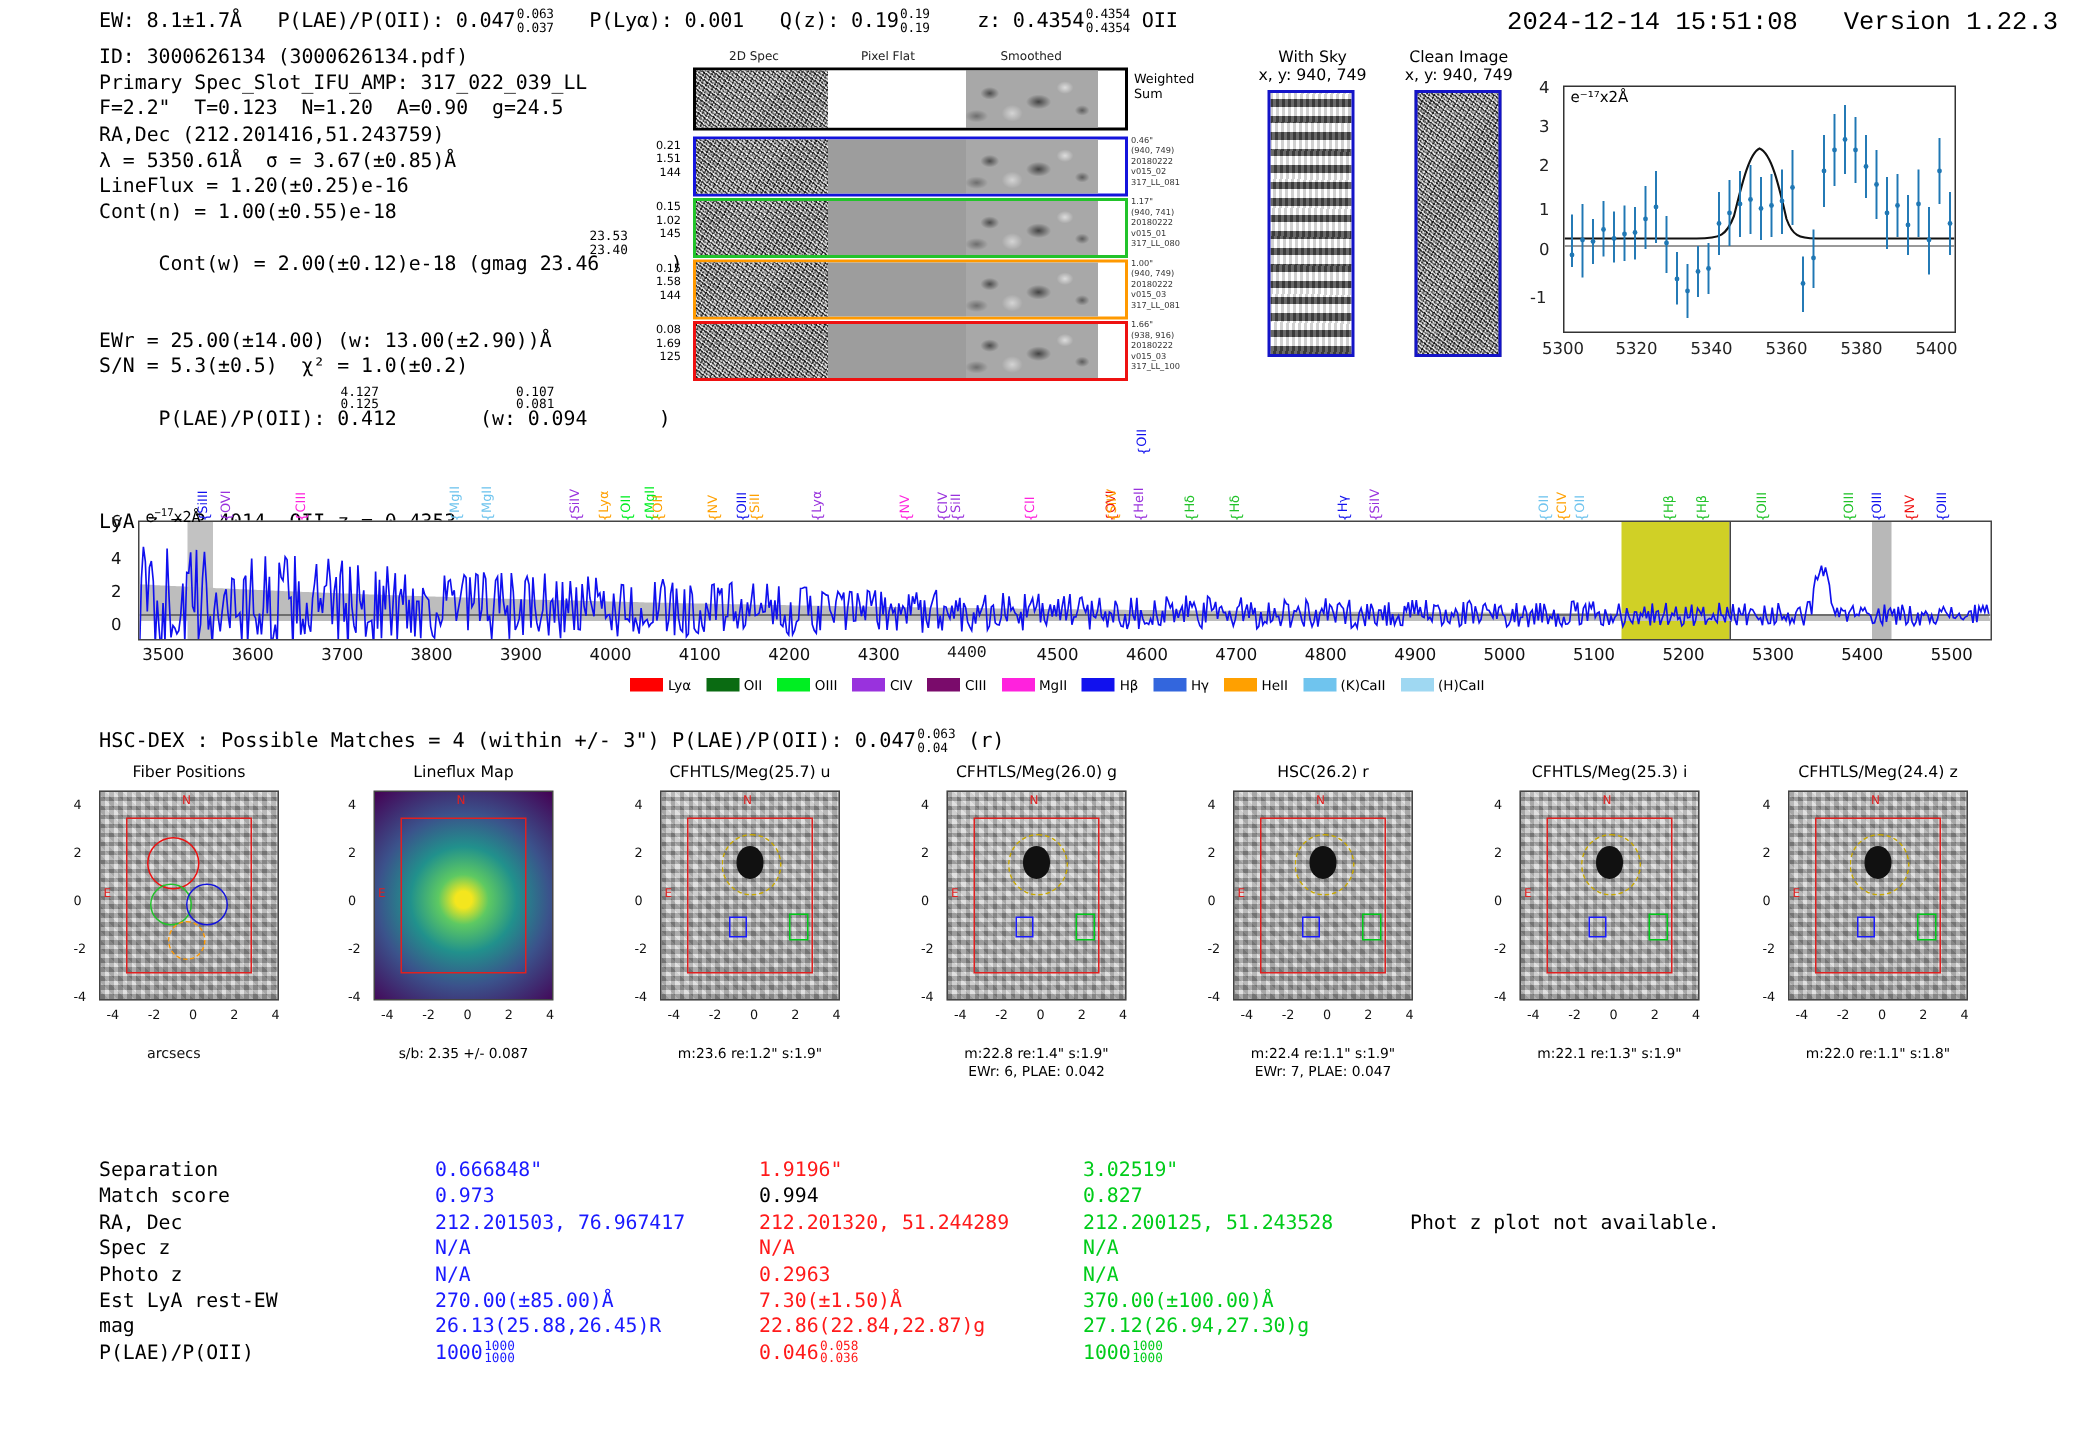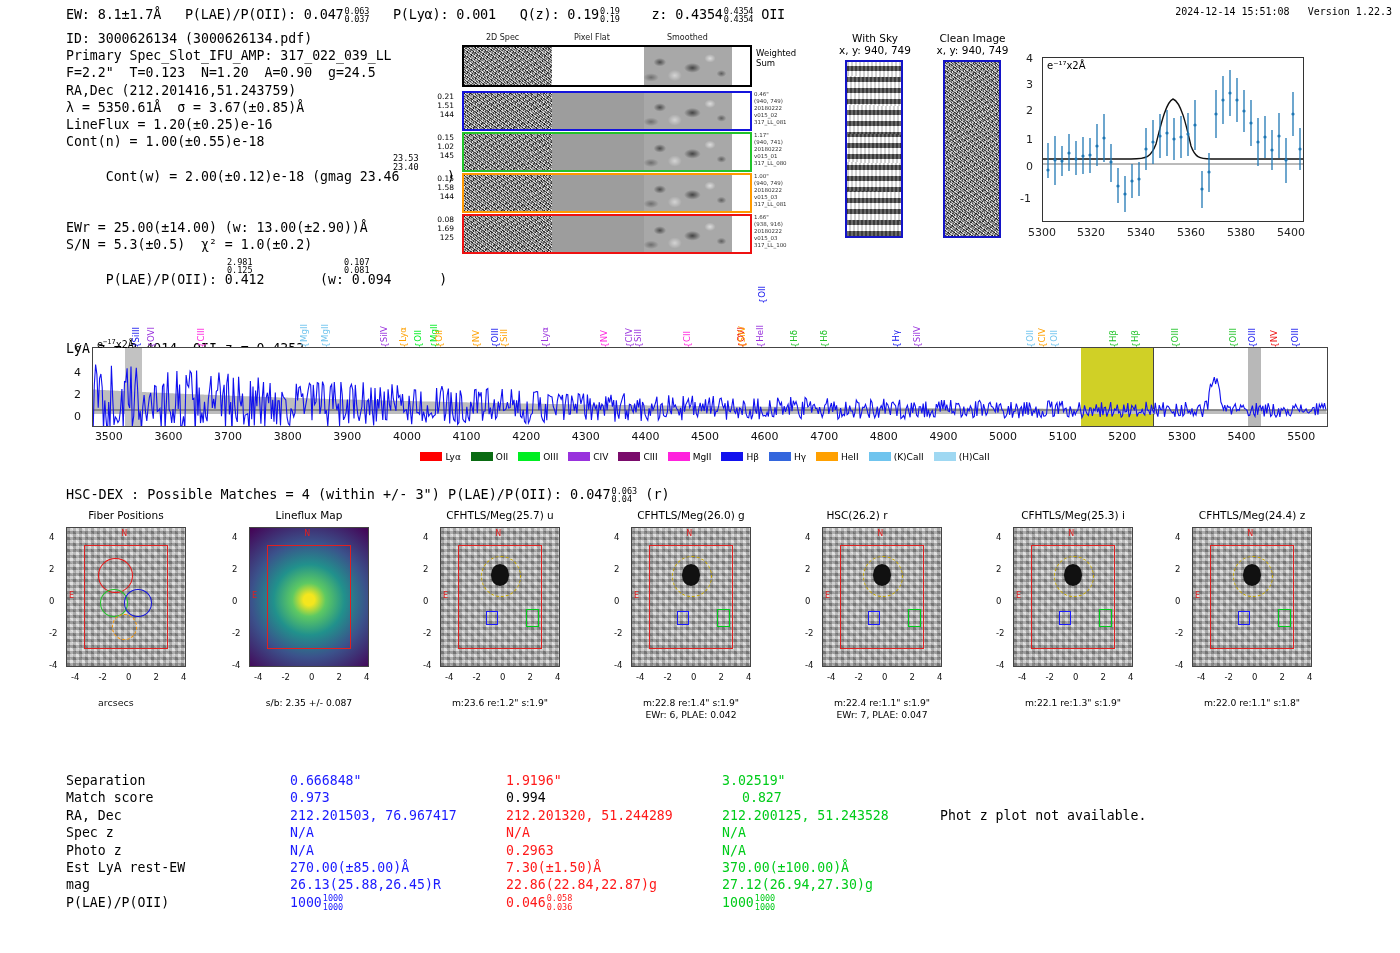--- a/index.html
+++ b/index.html
@@ -5,21 +5,21 @@
 <style>
   html,body{margin:0;padding:0;background:#fff;}
   body{width:1400px;height:953px;position:relative;overflow:hidden;
        font-family:"DejaVu Sans",sans-serif;color:#000;}
   .mono{font-family:"DejaVu Sans Mono","Liberation Mono",monospace;}
   .abs{position:absolute;}
   .nw{white-space:nowrap;}
 
   
   #hdr-line{top:6px;left:66px;font-size:13.5px;letter-spacing:-0.2px;}
-  #hdr-right{top:6px;right:8px;font-size:10px;}
+  #hdr-right{top:6px;right:28px;font-size:17px;font-family:Liberation Mono, monospace;}
   .stack{display:inline-block;vertical-align:middle;font-size:8.5px;
          line-height:1.0;text-align:left;margin-left:1px;}
 
   
   #info{top:30px;left:66px;font-size:13.2px;line-height:17.2px;}
   #info .l{white-space:pre;}
 
   
   #spec2d{top:33px;left:462px;width:300px;height:225px;}
   .ptitle{position:absolute;font-size:8px;color:#222;}
@@ -136,21 +136,21 @@
   <div class="l">LineFlux = 1.20(±0.25)e-16</div>
   <div class="l">Cont(n) = 1.00(±0.55)e-18</div>
   <div class="l" style="position:relative">
      <span>Cont(w) = 2.00(±0.12)e-18 (gmag 23.46      )</span>
      <span class="stack abs" style="left:326px;top:4px"><span>23.53</span><br><span>23.40</span></span>
   </div>
   <div class="l">EWr = 25.00(±14.00) (w: 13.00(±2.90))Å</div>
   <div class="l">S/N = 5.3(±0.5)  χ² = 1.0(±0.2)</div>
   <div class="l" style="position:relative">
      <span>P(LAE)/P(OII): 0.412       (w: 0.094      )</span>
-     <span class="stack abs" style="left:160px;top:4px"><span>2.981</span><br><span>0.125</span></span>
+     <span class="stack abs" style="left:160px;top:4px"><span>4.127</span><br><span>0.125</span></span>
      <span class="stack abs" style="left:277px;top:4px"><span>0.107</span><br><span>0.081</span></span>
   </div>
   <div class="l">LyA z = 3.4014  OII z = 0.4353</div>
 </div>
 
 <div class="abs" id="spec2d">
   <div class="ptitle" style="left:24px;top:0">2D Spec</div>
   <div class="ptitle" style="left:112px;top:0">Pixel Flat</div>
   <div class="ptitle" style="left:205px;top:0">Smoothed</div>
 
@@ -435,21 +435,21 @@
 <div id="spec-xticks">
     <div class="xlab" style="left: 94.8841px; top: 430px;">3500</div>
     <div class="xlab" style="left: 154.498px; top: 430px;">3600</div>
     <div class="xlab" style="left: 214.111px; top: 430px;">3700</div>
     <div class="xlab" style="left: 273.725px; top: 430px;">3800</div>
     <div class="xlab" style="left: 333.338px; top: 430px;">3900</div>
     <div class="xlab" style="left: 392.952px; top: 430px;">4000</div>
     <div class="xlab" style="left: 452.565px; top: 430px;">4100</div>
     <div class="xlab" style="left: 512.179px; top: 430px; text-align: center;">4200</div>
     <div class="xlab" style="left: 571.792px; top: 430px;">4300</div>
-    <div class="xlab" style="left: 631.406px; top: 430px;">4400</div>
+    <div class="xlab" style="left: 631.406px; top: 430px; font-family: Liberation Mono, monospace;">4400</div>
     <div class="xlab" style="left: 691.019px; top: 430px;">4500</div>
     <div class="xlab" style="left: 750.633px; top: 430px;">4600</div>
     <div class="xlab" style="left: 810.246px; top: 430px;">4700</div>
     <div class="xlab" style="left: 869.86px; top: 430px;">4800</div>
     <div class="xlab" style="left: 929.473px; top: 430px;">4900</div>
     <div class="xlab" style="left: 989.087px; top: 430px;">5000</div>
     <div class="xlab" style="left: 1048.7px; top: 430px;">5100</div>
     <div class="xlab" style="left: 1108.31px; top: 430px;">5200</div>
     <div class="xlab" style="left: 1167.93px; top: 430px;">5300</div>
     <div class="xlab" style="left: 1227.54px; top: 430px;">5400</div>
@@ -548,21 +548,21 @@
     <div class="axlbl" style="left: 636px; top: 672px;">-4</div>
     <div class="axlbl" style="left: 614px; top: 660px;">-4</div>
     <div class="axlbl" style="left: 663.5px; top: 672px;">-2</div>
     <div class="axlbl" style="left: 614px; top: 628px;">-2</div>
     <div class="axlbl" style="left: 691px; top: 672px;">0</div>
     <div class="axlbl" style="left: 614px; top: 596px;">0</div>
     <div class="axlbl" style="left: 718.5px; top: 672px;">2</div>
     <div class="axlbl" style="left: 614px; top: 564px;">2</div>
     <div class="axlbl" style="left: 746px; top: 672px;">4</div>
     <div class="axlbl" style="left: 614px; top: 532px;">4</div>
-    <div class="cuttitle" style="left: 767px;">HSC(26.2) r</div>
+    <div class="cuttitle" style="left: 792px;">HSC(26.2) r</div>
     <div class="cut greytex" style="left: 822px;">
       <div class="redbox" style="left:14%;top:12%;width:72%;height:76%"></div>
       <div class="abs" style="left:46%;top:1px;font-size:8px;color:#e02020">N</div>
       <div class="abs" style="left:2px;top:46%;font-size:8px;color:#e02020">E</div>
       <div class="ycirc" style="left:34%;top:20%;width:34%;height:30%"></div>
       <div class="blob" style="left:42%;top:26%;width:16%;height:16%"></div>
       <div class="abs" style="left:38%;top:60%;width:9%;height:9%;border:1.2px solid #1a1aff"></div>
       <div class="abs" style="left:72%;top:59%;width:9%;height:11%;border:1.2px solid #00cc1a"></div>
     </div>
     <div class="cutcap" style="left: 782px; top: 697px;">
@@ -634,21 +634,21 @@
     <div class="row">
       <div class="lbl">Separation</div>
       <div class="c" style="color: rgb(26, 26, 255);">0.666848"</div>
       <div class="c" style="color: rgb(255, 26, 26);">1.9196"</div>
       <div class="c" style="color: rgb(0, 204, 26);">3.02519"</div>
     </div>
     <div class="row">
       <div class="lbl">Match score</div>
       <div class="c" style="color: rgb(26, 26, 255);">0.973</div>
       <div class="c" style="color: #000000;">0.994</div>
-      <div class="c" style="color: rgb(0, 204, 26); margin-left: 20px;">0.827</div>
+      <div class="c" style="color: rgb(0, 204, 26);">0.827</div>
     </div>
     <div class="row">
       <div class="lbl">RA, Dec</div>
       <div class="c" style="color: rgb(26, 26, 255);">212.201503, 76.967417</div>
       <div class="c" style="color: rgb(255, 26, 26);">212.201320, 51.244289</div>
       <div class="c" style="color: rgb(0, 204, 26);">212.200125, 51.243528</div>
     </div>
     <div class="row">
       <div class="lbl">Spec z</div>
       <div class="c" style="color: rgb(26, 26, 255);">N/A</div>

